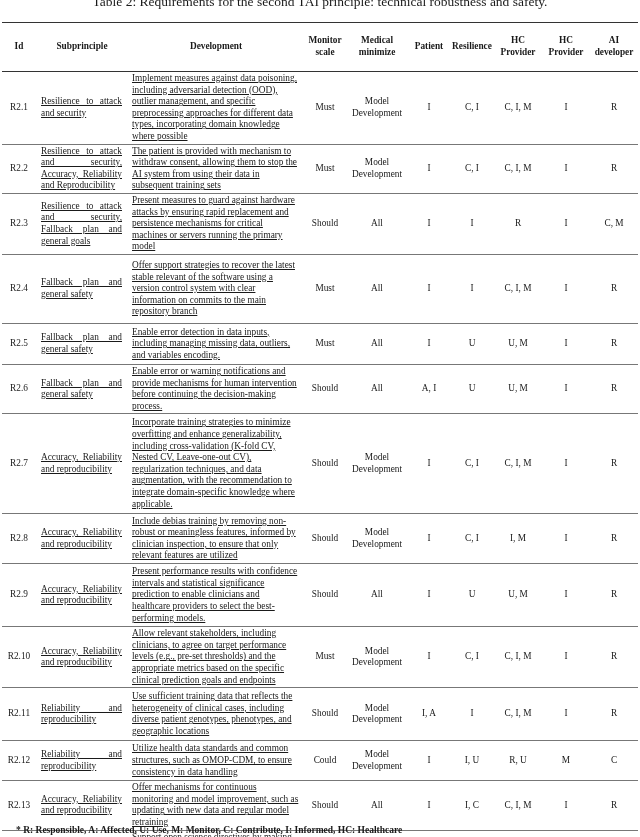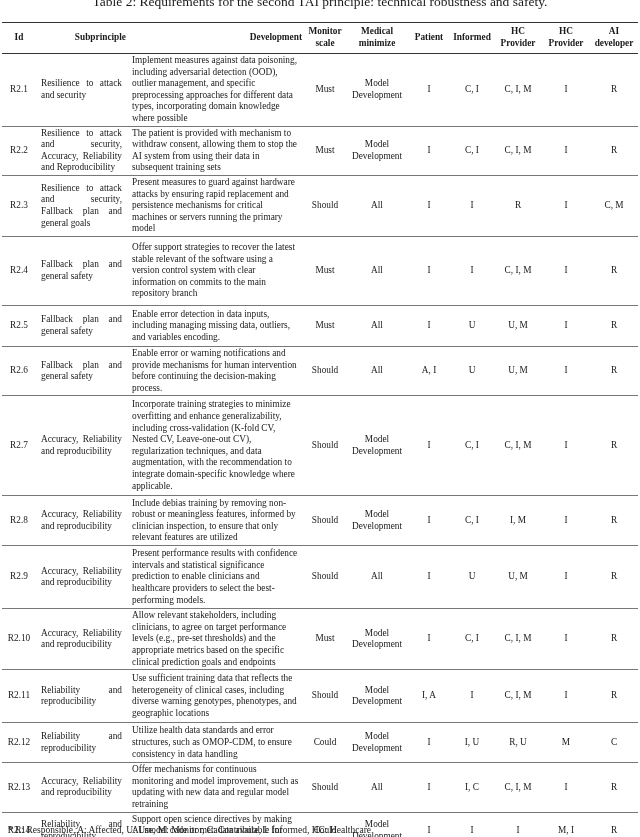--- a/index.html
+++ b/index.html
@@ -16,26 +16,27 @@
     position:absolute; top:22px; left:2px; width:636px;
     border-collapse:collapse; table-layout:fixed;
     font-size:9.3px; line-height:11.6px;
   }
   thead tr { border-top:1.4px solid #333; border-bottom:1.4px solid #333; }
   th { font-weight:bold; padding:2px 2px; vertical-align:middle; }
   td { padding:1px 3px; vertical-align:middle; }
   tbody tr { border-bottom:1.4px solid #777; }
   tbody tr:last-child { border-bottom:1.6px solid #222; }
   .c { text-align:center; }
-  .l { text-align:right; }
-  .sub { text-align:justify; padding-left:5px; padding-right:6px; }
-  .req { padding-left:4px; padding-right:4px; }
+  .l { text-align:center; }
+  .sub { text-align:justify; padding-left:5px; padding-right:6px;text-decoration:underline; }
+  .req { padding-left:4px; padding-right:4px;text-decoration:underline; }
   .footnote {
-    position:absolute; top:824px; left:8px; font-size:9.5px; line-height:12px;
+    position:absolute; top:824px; left:16px; font-size:9.5px; line-height:12px;
     white-space:nowrap;
+    font-weight:bold;
   }
 </style>
 </head>
 <body>
 
 <div class="caption">Table 2: Requirements for the second TAI principle: technical robustness and safety.</div>
 
 <table>
   <colgroup>
     <col style="width:34px">
@@ -43,28 +44,28 @@
     <col style="width:176px">
     <col style="width:42px">
     <col style="width:62px">
     <col style="width:42px">
     <col style="width:44px">
     <col style="width:48px">
     <col style="width:48px">
     <col style="width:48px">
   </colgroup>
   <thead>
-    <tr style="height:31px">
+    <tr style="height:49px">
       <th class="c">Id</th>
       <th class="l">Subprinciple</th>
       <th class="l">Development</th>
       <th class="c">Monitor scale</th>
       <th class="c">Medical minimize</th>
       <th class="c">Patient</th>
-      <th class="c">Informed</th>
+      <th class="c">Resilience</th>
       <th class="c">HC Provider</th>
       <th class="c">HC Provider</th>
       <th class="c">AI developer</th>
     </tr>
   </thead>
   <tbody id="tbody">
       <tr style="height: 65px;">
         <td class="c">R2.1</td>
         <td class="sub">Resilience to attack and security</td>
         <td class="req">Implement measures against data poisoning, including adversarial detection (OOD), outlier management, and specific preprocessing approaches for different data types, incorporating domain knowledge where possible</td>
@@ -180,33 +181,33 @@
         <td class="c">Model Development</td>
         <td class="c">I</td>
         <td class="c">C, I</td>
         <td class="c">C, I, M</td>
         <td class="c">I</td>
         <td class="c">R</td>
       </tr>
       <tr style="height: 53px;">
         <td class="c">R2.11</td>
         <td class="sub">Reliability and reproducibility</td>
-        <td class="req">Use sufficient training data that reflects the heterogeneity of clinical cases, including diverse warning genotypes, phenotypes, and geographic locations</td>
+        <td class="req">Use sufficient training data that reflects the heterogeneity of clinical cases, including diverse patient genotypes, phenotypes, and geographic locations</td>
         <td class="c">Should</td>
         <td class="c">Model Development</td>
         <td class="c">I, A</td>
         <td class="c">I</td>
         <td class="c">C, I, M</td>
         <td class="c">I</td>
         <td class="c">R</td>
       </tr>
       <tr style="height: 40px;">
         <td class="c">R2.12</td>
         <td class="sub">Reliability and reproducibility</td>
-        <td class="req">Utilize health data standards and error structures, such as OMOP-CDM, to ensure consistency in data handling</td>
+        <td class="req">Utilize health data standards and common structures, such as OMOP-CDM, to ensure consistency in data handling</td>
         <td class="c">Could</td>
         <td class="c">Model Development</td>
         <td class="c">I</td>
         <td class="c">I, U</td>
         <td class="c">R, U</td>
         <td class="c">M</td>
         <td class="c">C</td>
       </tr>
       <tr style="height: 44px;">
         <td class="c">R2.13</td>

